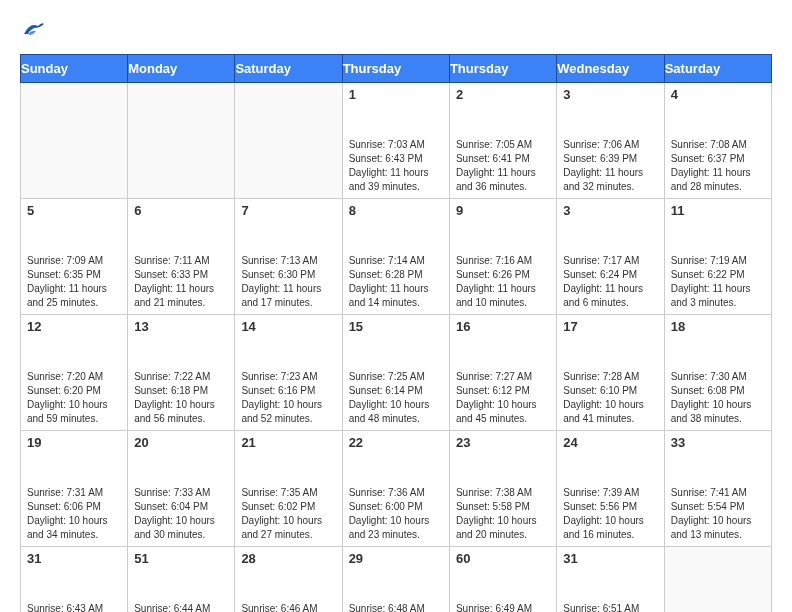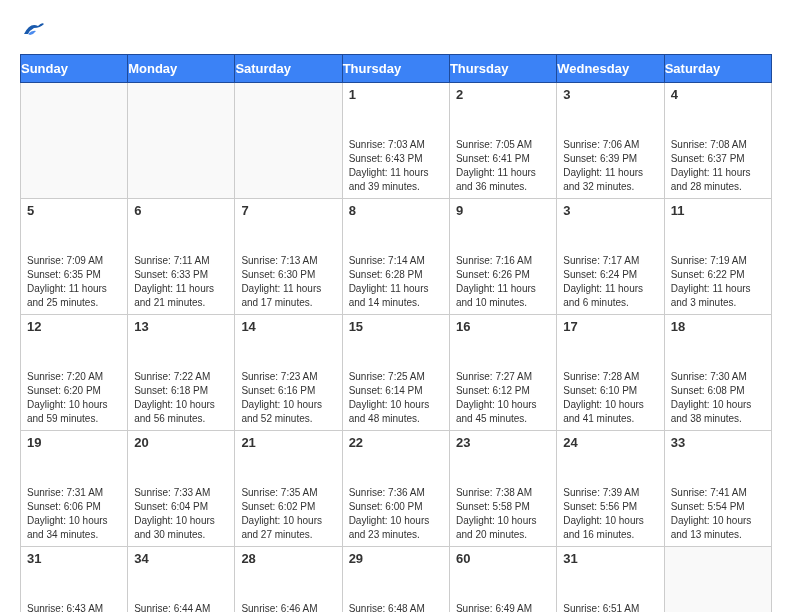--- a/index.html
+++ b/index.html
@@ -236,21 +236,21 @@
           <span class="day-number">33</span>
           <div class="day-info">Sunrise: 7:41 AM<br>Sunset: 5:54 PM<br>Daylight: 10 hours and 13 minutes.</div>
         </td>
       </tr>
       <tr>
         <td>
           <span class="day-number">31</span>
           <div class="day-info">Sunrise: 6:43 AM<br>Sunset: 4:52 PM<br>Daylight: 10 hours and 9 minutes.</div>
         </td>
         <td>
-          <span class="day-number">34</span>
+          <span class="day-number">51</span>
           <div class="day-info">Sunrise: 6:44 AM<br>Sunset: 4:51 PM<br>Daylight: 10 hours and 6 minutes.</div>
         </td>
         <td>
           <span class="day-number">28</span>
           <div class="day-info">Sunrise: 6:46 AM<br>Sunset: 4:49 PM<br>Daylight: 10 hours and 2 minutes.</div>
         </td>
         <td>
           <span class="day-number">29</span>
           <div class="day-info">Sunrise: 6:48 AM<br>Sunset: 4:47 PM<br>Daylight: 9 hours and 59 minutes.</div>
         </td>

